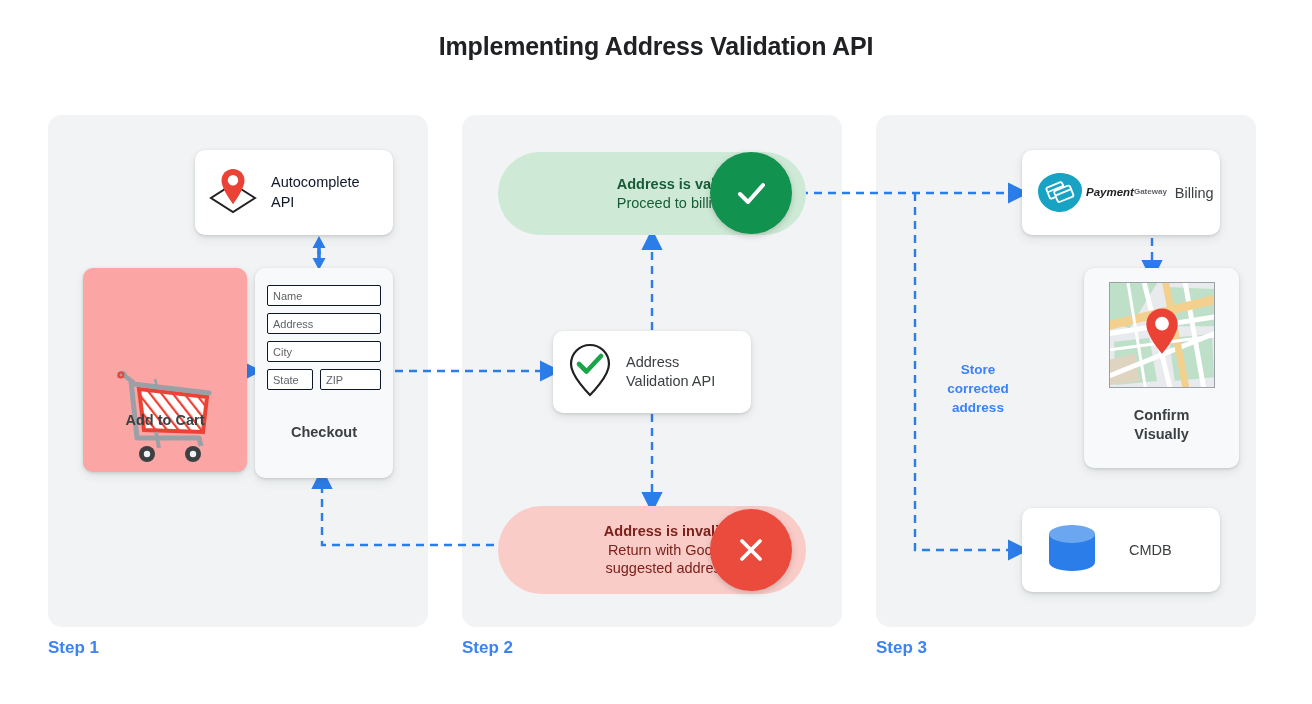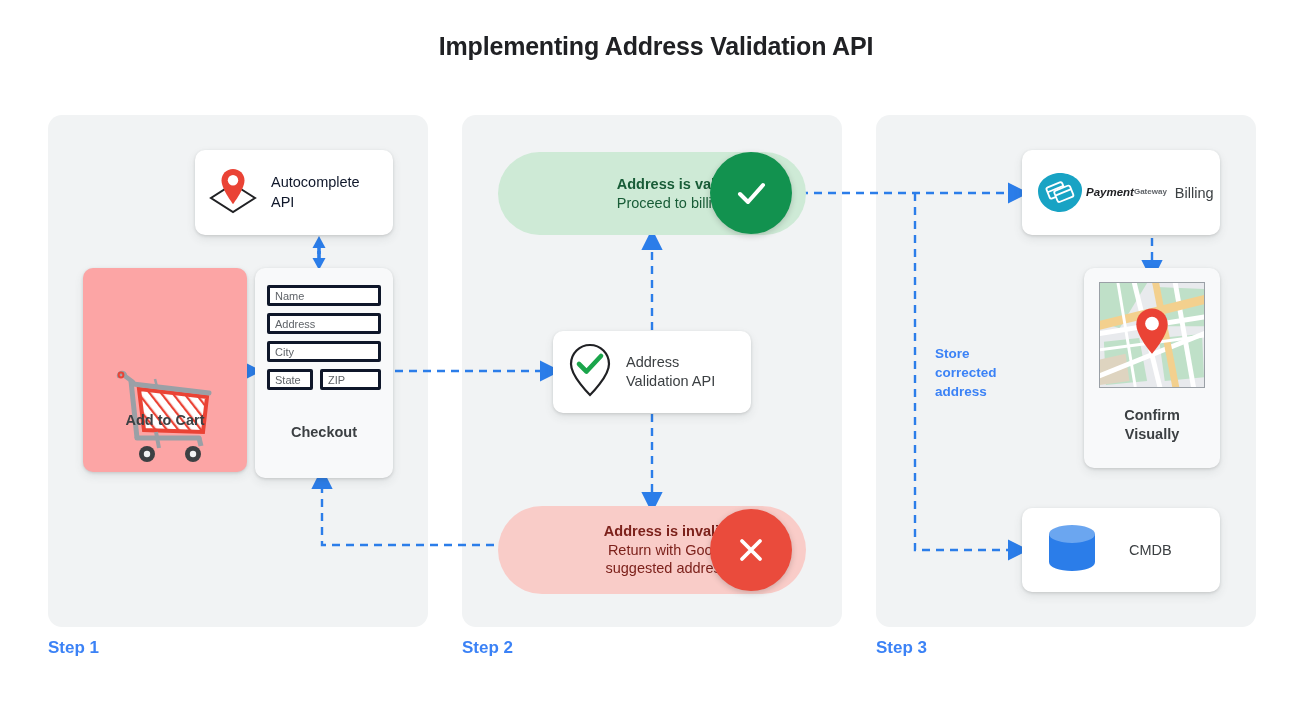--- a/index.html
+++ b/index.html
@@ -78,21 +78,21 @@
     left: 255px; top: 268px; width: 138px; height: 210px;
     background: #f8f9fa;
     padding: 17px 12px 0 12px;
   }
   #card-checkout .caption {
     position: absolute; bottom: 38px; left: 0; width: 100%;
     text-align: center; font-size: 14.5px; font-weight: bold; color: #3c4043; margin-top: 40px;
   }
   .field {
     background: #ffffff;
-    border: 3px solid #0f172a;
+    border: 1px solid #0f172a;
     border-radius: 2px;
     height: 21px;
     font-size: 11px;
     color: #5f6368;
     display: flex; align-items: center;
     padding-left: 5px;
     margin-bottom: 7px;
   }
   .field-row { display: flex; gap: 7px; }
   .field-row .field { margin-bottom: 0; }
@@ -143,43 +143,44 @@
   }
 
   
   #card-billing {
     left: 1022px; top: 150px; width: 198px; height: 85px;
     display: flex; align-items: center; gap: 8px; padding-left: 12px;
   }
   #card-billing .label { font-size: 14.5px; color: #3c4043; }
 
   #card-confirm {
-    left: 1084px; top: 268px; width: 136px; height: 200px;
+    left: 1084px; top: 268px; width: 155px; height: 200px;
     background: #f8f9fa;
     display: flex; flex-direction: column; align-items: center;
     padding-top: 14px;
   }
   #card-confirm .caption {
     margin-top: 14px;
     text-align: center; font-size: 14.5px; font-weight: bold;
     color: #3c4043; line-height: 1.3;
   }
 
   #card-cmdb {
     left: 1022px; top: 508px; width: 198px; height: 84px;
     display: flex; align-items: center; gap: 29px; padding-left: 22px;
   }
   #card-cmdb .label { font-size: 14.5px; color: #3c4043; }
 
   .store-note {
     position: absolute;
-    left: 935px; top: 344px;
+    left: 935px; top: 360px;
     font-size: 13.5px; font-weight: bold; color: #3b82f6;
     line-height: 1.42;
     width: 86px;
+    text-align: center;
   }
 
   
   #connectors {
     position: absolute; left: 0; top: 0;
     width: 1312px; height: 704px;
     pointer-events: none;
   }
 
   .map-thumb { border: 1px solid #9aa0a6; }

